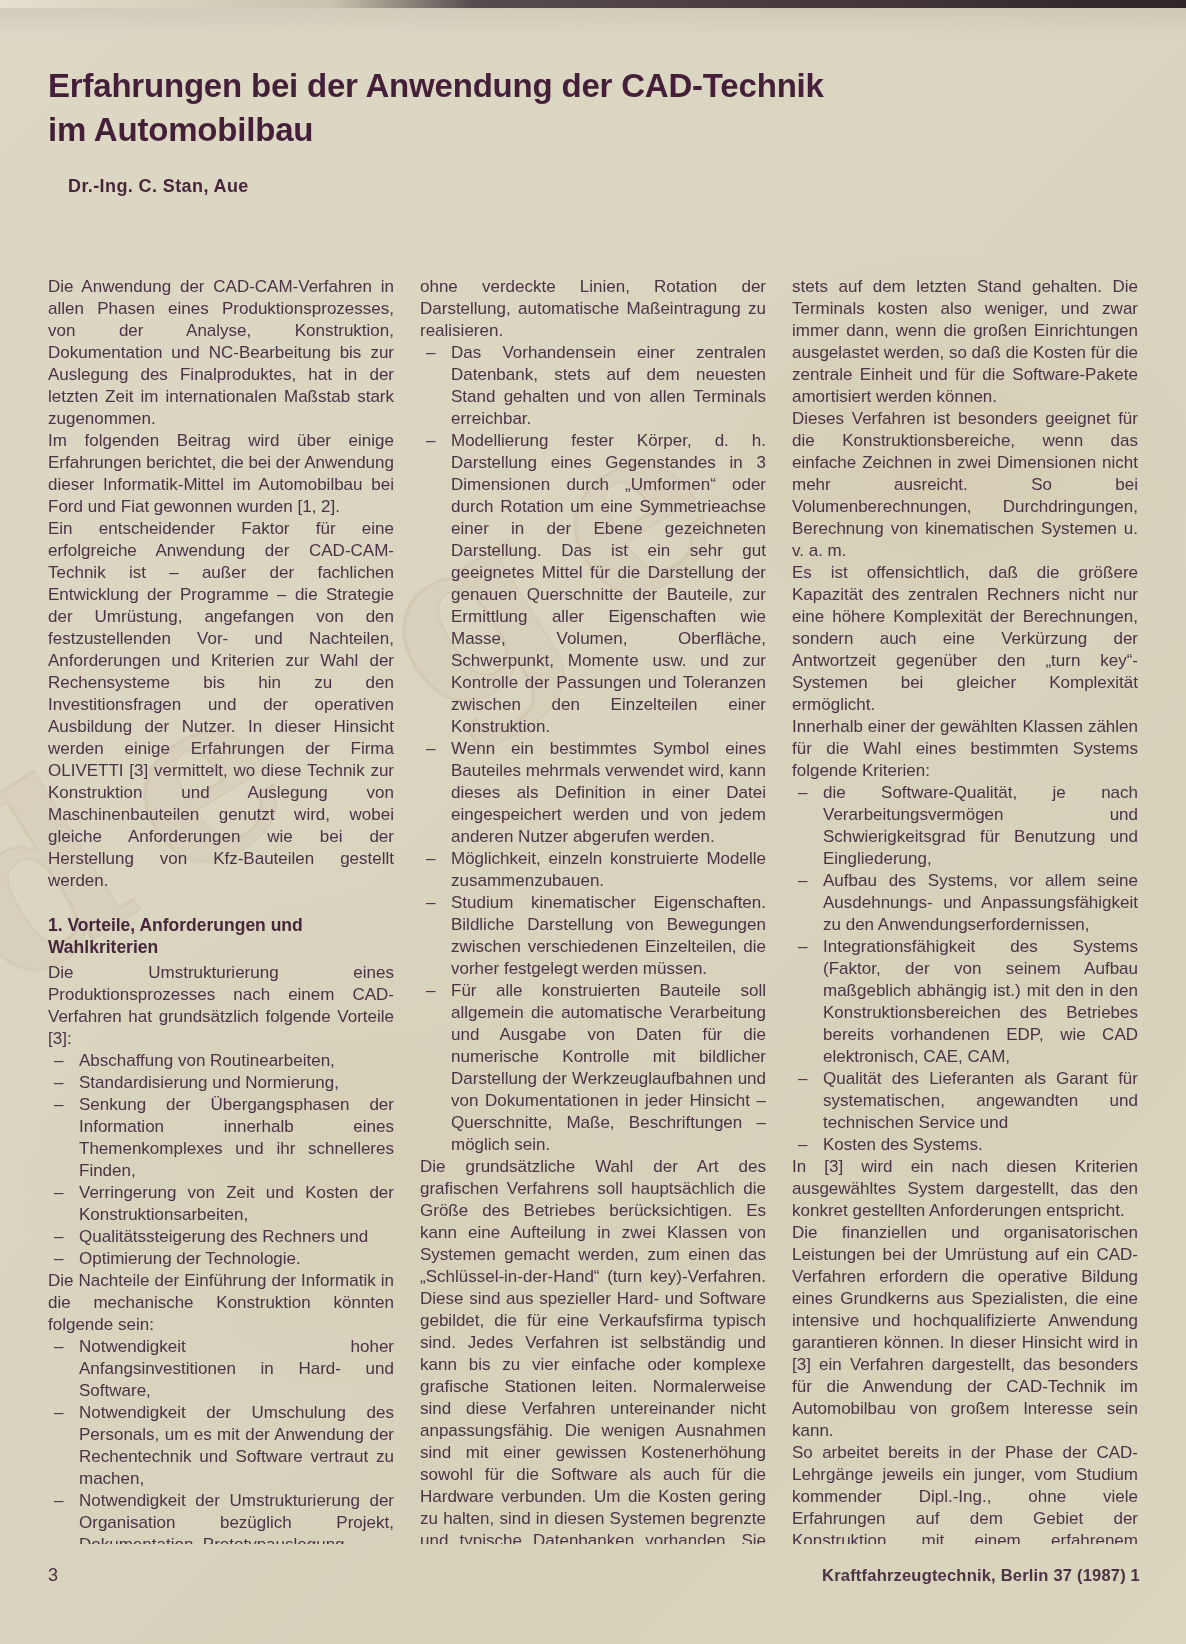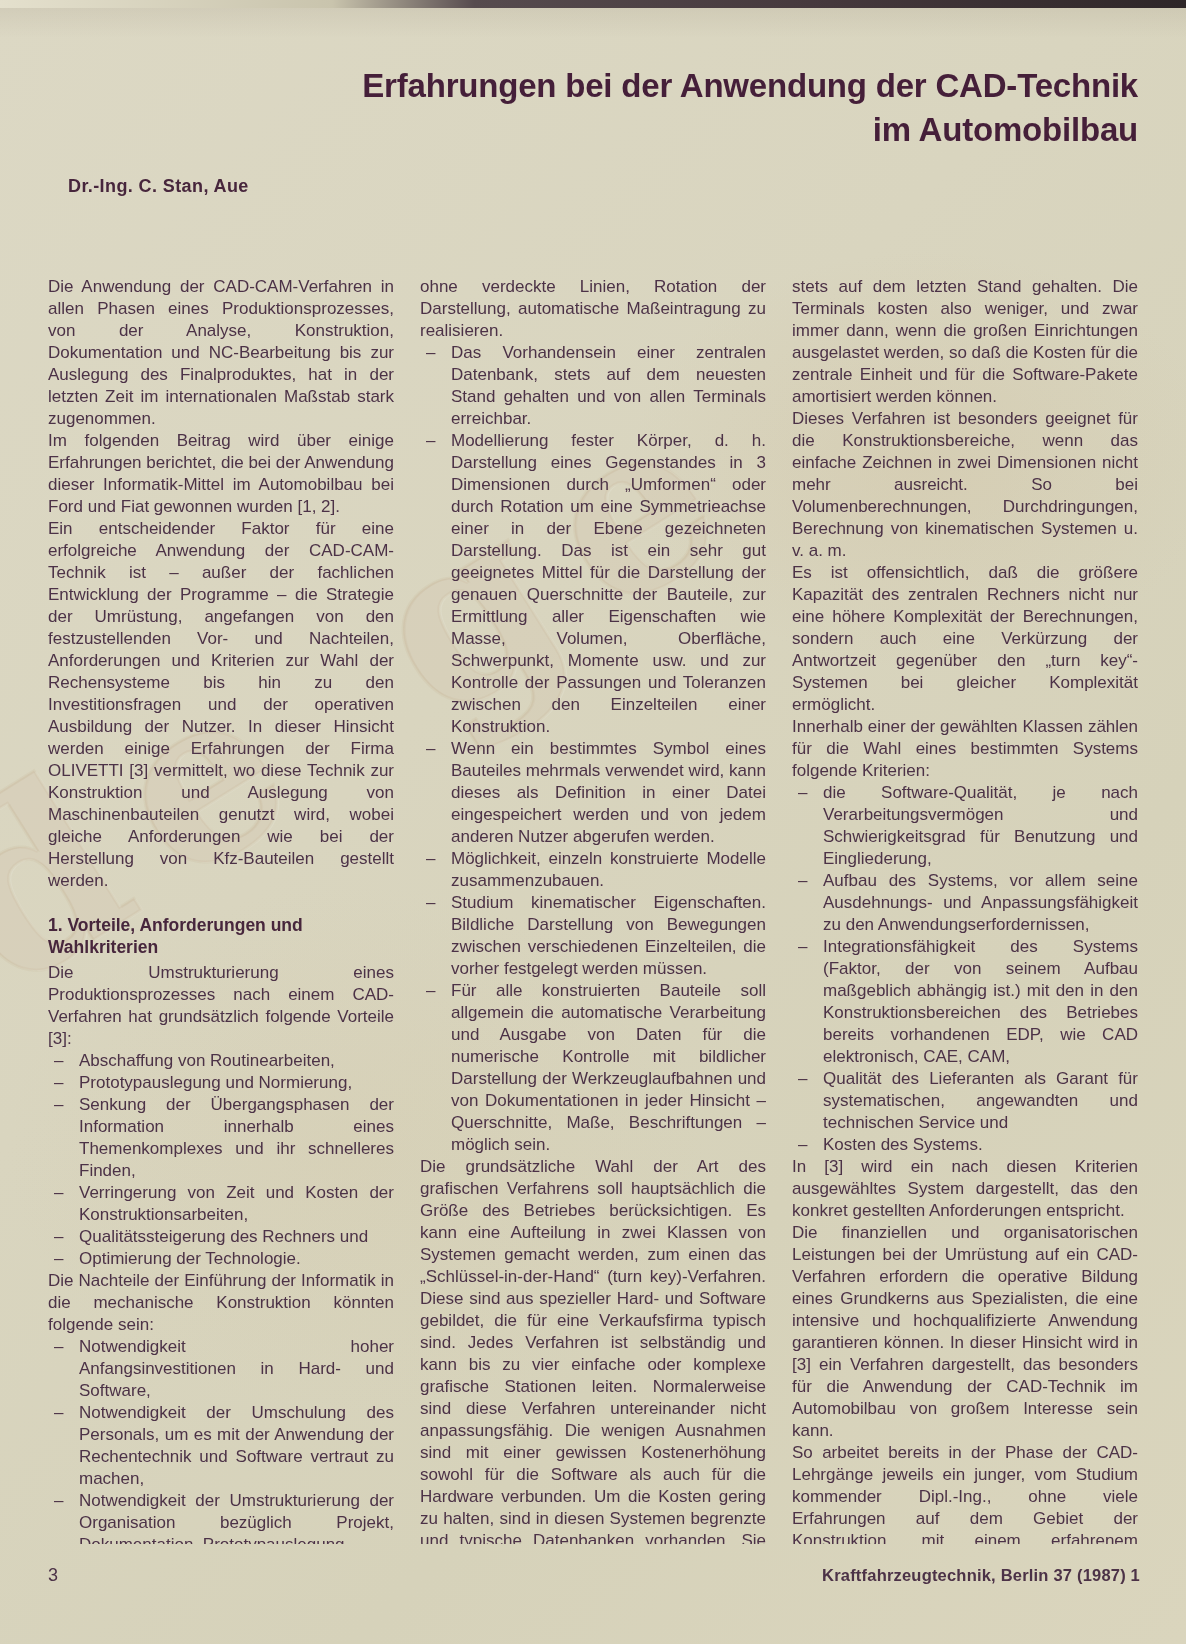--- a/index.html
+++ b/index.html
@@ -41,21 +41,20 @@
     overflow:hidden;
   }
   .content{position:absolute;top:0;left:0;width:100%;height:100%;}
   .title{
     margin:64px 48px 0 48px;
     color:#451f39;
     font-weight:bold;
     font-size:33px;
     line-height:44px;
     letter-spacing:-0.2px;
-    text-align:right;
   }
   .author{
     margin:24px 48px 0 68px;
     color:#47263c;
     font-weight:bold;
     font-size:18px;
     letter-spacing:0.4px;
   }
   .cols{
     position:absolute;
@@ -108,21 +107,21 @@
     <div class="author">Dr.-Ing. C. Stan, Aue</div>
 
     <div class="cols">
       <div class="col">
           <div class="blk p">Die Anwendung der CAD-CAM-Verfahren in allen Phasen eines Produktionsprozesses, von der Analyse, Konstruktion, Dokumentation und NC-Bearbeitung bis zur Auslegung des Finalproduktes, hat in der letzten Zeit im internationalen Maßstab stark zugenommen.</div>
           <div class="blk p">Im folgenden Beitrag wird über einige Erfahrungen berichtet, die bei der Anwendung dieser Informatik-Mittel im Automobilbau bei Ford und Fiat gewonnen wurden [1, 2].</div>
           <div class="blk p">Ein entscheidender Faktor für eine erfolgreiche Anwendung der CAD-CAM-Technik ist – außer der fachlichen Entwicklung der Programme – die Strategie der Umrüstung, angefangen von den festzustellenden Vor- und Nachteilen, Anforderungen und Kriterien zur Wahl der Rechensysteme bis hin zu den Investitionsfragen und der operativen Ausbildung der Nutzer. In dieser Hinsicht werden einige Erfahrungen der Firma OLIVETTI [3] vermittelt, wo diese Technik zur Konstruktion und Auslegung von Maschinenbauteilen genutzt wird, wobei gleiche Anforderungen wie bei der Herstellung von Kfz-Bauteilen gestellt werden.</div>
           <div class="blk h">1.  Vorteile, Anforderungen und Wahlkriterien</div>
           <div class="blk p">Die Umstrukturierung eines Produktionsprozesses nach einem CAD-Verfahren hat grundsätzlich folgende Vorteile [3]:</div>
           <div class="blk li"><span class="dash">–</span><span>Abschaffung von Routinearbeiten,</span></div>
-          <div class="blk li"><span class="dash">–</span><span>Prototypauslegung und Normierung,</span></div>
+          <div class="blk li"><span class="dash">–</span><span>Standardisierung und Normierung,</span></div>
           <div class="blk li"><span class="dash">–</span><span>Senkung der Übergangsphasen der Information innerhalb eines Themenkomplexes und ihr schnelleres Finden,</span></div>
           <div class="blk li"><span class="dash">–</span><span>Verringerung von Zeit und Kosten der Konstruktionsarbeiten,</span></div>
           <div class="blk li"><span class="dash">–</span><span>Qualitätssteigerung des Rechners und</span></div>
           <div class="blk li"><span class="dash">–</span><span>Optimierung der Technologie.</span></div>
           <div class="blk p">Die Nachteile der Einführung der Informatik in die mechanische Konstruktion könnten folgende sein:</div>
           <div class="blk li"><span class="dash">–</span><span>Notwendigkeit hoher Anfangsinvestitionen in Hard- und Software,</span></div>
           <div class="blk li"><span class="dash">–</span><span>Notwendigkeit der Umschulung des Personals, um es mit der Anwendung der Rechentechnik und Software vertraut zu machen,</span></div>
           <div class="blk li"><span class="dash">–</span><span>Notwendigkeit der Umstrukturierung der Organisation bezüglich Projekt, Dokumentation, Prototypauslegung.</span></div>
         </div>
       <div class="col">

